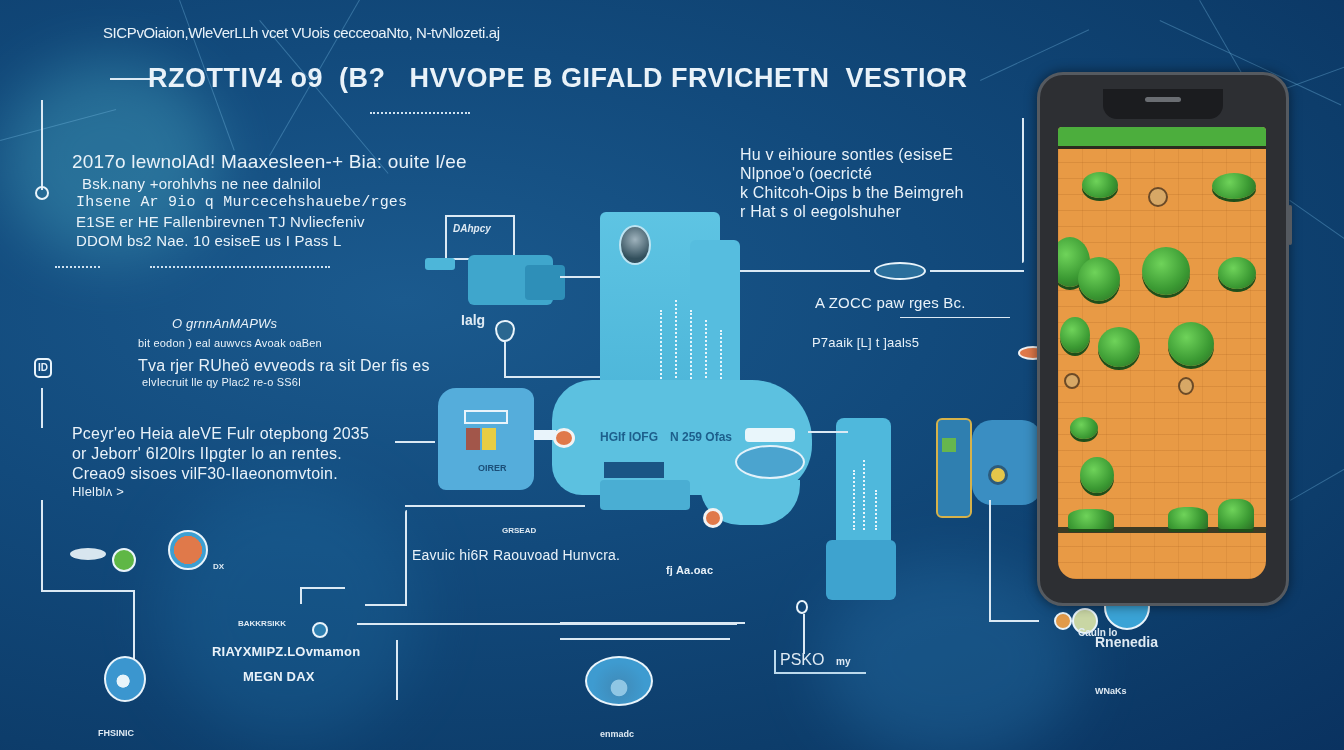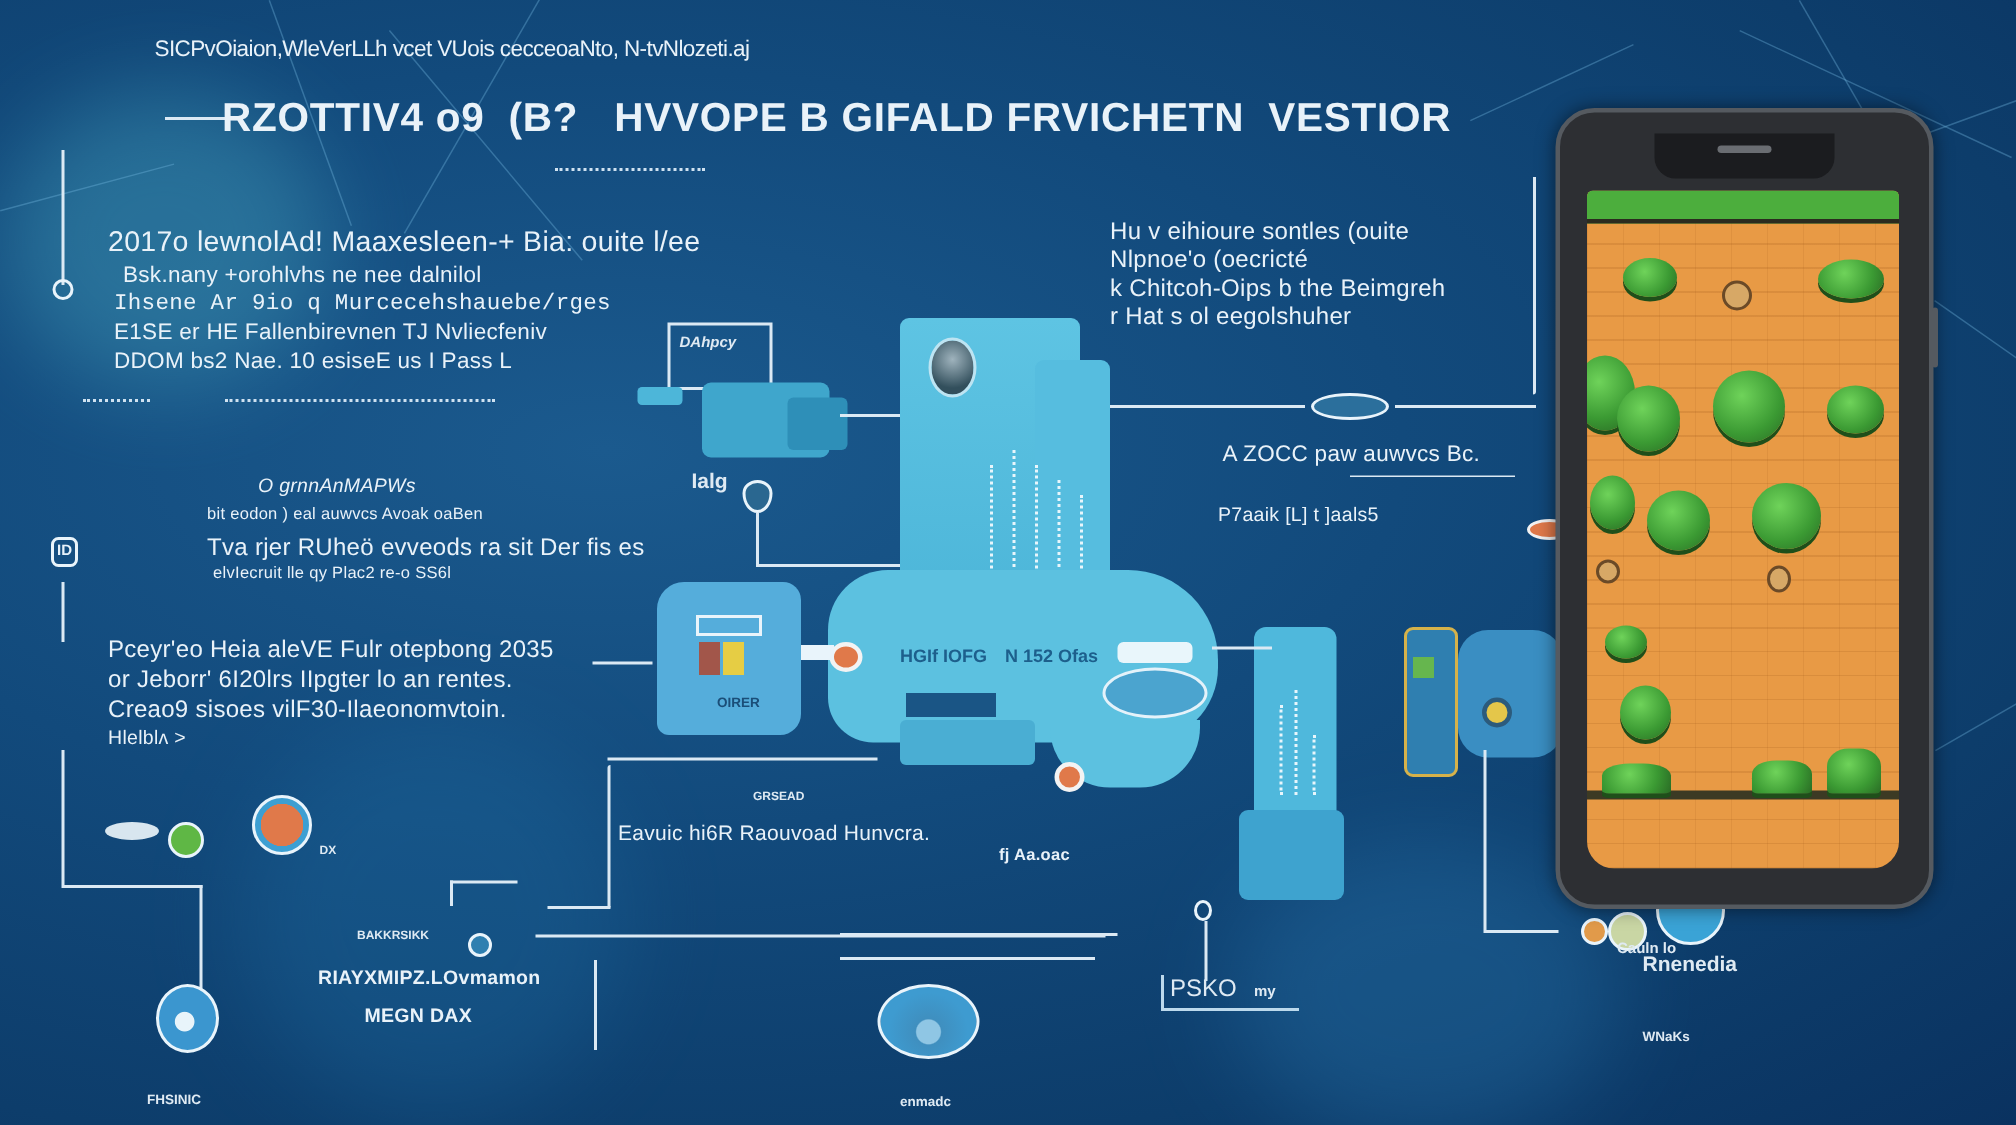--- a/index.html
+++ b/index.html
@@ -85,31 +85,31 @@
   <span>ID</span>
 </div>
 <div class="vline" style="left:41px;top:388px;height:40px;"></div>
 
 <div class="text-block" style="left:72px;top:425px;font-size:16px;white-space:nowrap;">Pceyr'eo Heia aleVE Fulr otepbong 2035</div>
 <div class="text-block" style="left:72px;top:445px;font-size:16px;white-space:nowrap;">or Jeborr' 6I20lrs IIpgter lo an rentes.</div>
 <div class="text-block" style="left:72px;top:465px;font-size:16px;white-space:nowrap;">Creao9 sisoes vilF30-Ilaeonomvtoin.</div>
 <div class="text-block" style="left:72px;top:485px;font-size:13px;white-space:nowrap;text-align:right;">Hlelblʌ &gt;</div>
 <div class="hline" style="left:395px;top:441px;width:40px;"></div>
 
-<div class="text-block" style="left:740px;top:146px;font-size:16px;white-space:nowrap;">Hu v eihioure sontles (ouite</div>
+<div class="text-block" style="left:740px;top:146px;font-size:16px;white-space:nowrap;">Hu v eihioure sontles (esiseE</div>
 <div class="text-block" style="left:740px;top:165px;font-size:16px;white-space:nowrap;">Nlpnoe'o (oecricté</div>
 <div class="text-block" style="left:740px;top:184px;font-size:16px;white-space:nowrap;">k Chitcoh-Oips b the Beimgreh</div>
 <div class="text-block" style="left:740px;top:203px;font-size:16px;white-space:nowrap;">r Hat s ol eegolshuher</div>
 
 <div class="vline" style="left:1022px;top:118px;height:145px;border-radius:0 0 8px 0;"></div>
 <div class="hline" style="left:930px;top:270px;width:94px;"></div>
 <div class="hline" style="left:720px;top:270px;width:150px;"></div>
 <div class="abs" style="left:874px;top:262px;width:52px;height:18px;border:2px solid #e9f4fb;border-radius:50%;background:#2b6f9c;"></div>
 
-<div class="text-block" style="left:815px;top:295px;font-size:15px;white-space:nowrap;">A ZOCC  paw auwvcs Bc.</div>
+<div class="text-block" style="left:815px;top:295px;font-size:15px;white-space:nowrap;">A ZOCC  paw rges Bc.</div>
 <div class="hline" style="left:900px;top:317px;width:110px;height:1px;"></div>
 <div class="text-block" style="left:812px;top:336px;font-size:13px;white-space:nowrap;">P7aaik  [L] t  ]aals5</div>
 
 <div class="abs" style="left:1018px;top:346px;width:30px;height:14px;border-radius:50%;background:#e0794a;border:2px solid #f2f2f2;"></div>
 
 <div class="panel" style="left:445px;top:215px;width:70px;height:45px;border:2px solid #dbe9f4;border-radius:0;">
   <span class="small-lbl" style="left:6px;top:6px;font-style:italic;">DAhpcy</span>
 </div>
 <div class="machine" style="left:425px;top:258px;width:30px;height:12px;border-radius:3px;"></div>
 <div class="machine" style="left:468px;top:255px;width:85px;height:50px;border-radius:6px;background:#3fa6cc;"></div>
@@ -132,21 +132,21 @@
   <div class="abs" style="left:720px;top:330px;width:2px;height:60px;border-left:2px dotted #e8f6fc;"></div>
 </div>
 
 <div class="machine" style="left:552px;top:380px;width:260px;height:115px;border-radius:40px 60px 50px 30px;background:#5cc1e0;"></div>
 <div class="machine" style="left:600px;top:480px;width:90px;height:30px;border-radius:4px;background:#4aaed3;"></div>
 <div class="machine" style="left:700px;top:480px;width:100px;height:45px;border-radius:0 0 40px 40px;background:#5cc1e0;"></div>
 <div class="abs" style="left:604px;top:462px;width:60px;height:16px;background:#1a5585;"></div>
 <div class="abs" style="left:553px;top:428px;width:22px;height:20px;border-radius:50%;background:#e0794a;border:3px solid #f3f3f3;"></div>
 <div class="abs" style="left:703px;top:508px;width:20px;height:20px;border-radius:50%;background:#e0794a;border:3px solid #f3f3f3;"></div>
 <span class="small-lbl" style="left:600px;top:430px;font-size:12px;color:#1d5f8c;">HGIf IOFG</span>
-<span class="small-lbl" style="left:670px;top:430px;font-size:12px;color:#1d5f8c;">N 152 Ofas</span>
+<span class="small-lbl" style="left:670px;top:430px;font-size:12px;color:#1d5f8c;">N 259 Ofas</span>
 <div class="abs" style="left:745px;top:428px;width:50px;height:14px;border-radius:4px;background:#e9f6fb;"></div>
 <div class="abs" style="left:735px;top:445px;width:70px;height:34px;border-radius:50%;border:2px solid #e4f2fa;background:#4ba4cf;"></div>
 
 <div class="panel" style="left:438px;top:388px;width:96px;height:102px;background:#55addb;border-radius:18px 12px 14px 8px;">
   <div class="abs" style="left:26px;top:22px;width:44px;height:14px;border:2px solid #e9f4fb;"></div>
   <div class="abs" style="left:28px;top:40px;width:14px;height:22px;background:#a2564a;"></div>
   <div class="abs" style="left:44px;top:40px;width:14px;height:22px;background:#e6cd44;"></div>
   <span class="small-lbl" style="left:40px;top:75px;font-size:9px;color:#1b4e78;">OIRER</span>
 </div>
 <div class="abs" style="left:534px;top:430px;width:22px;height:10px;background:#e9f4fb;"></div>

